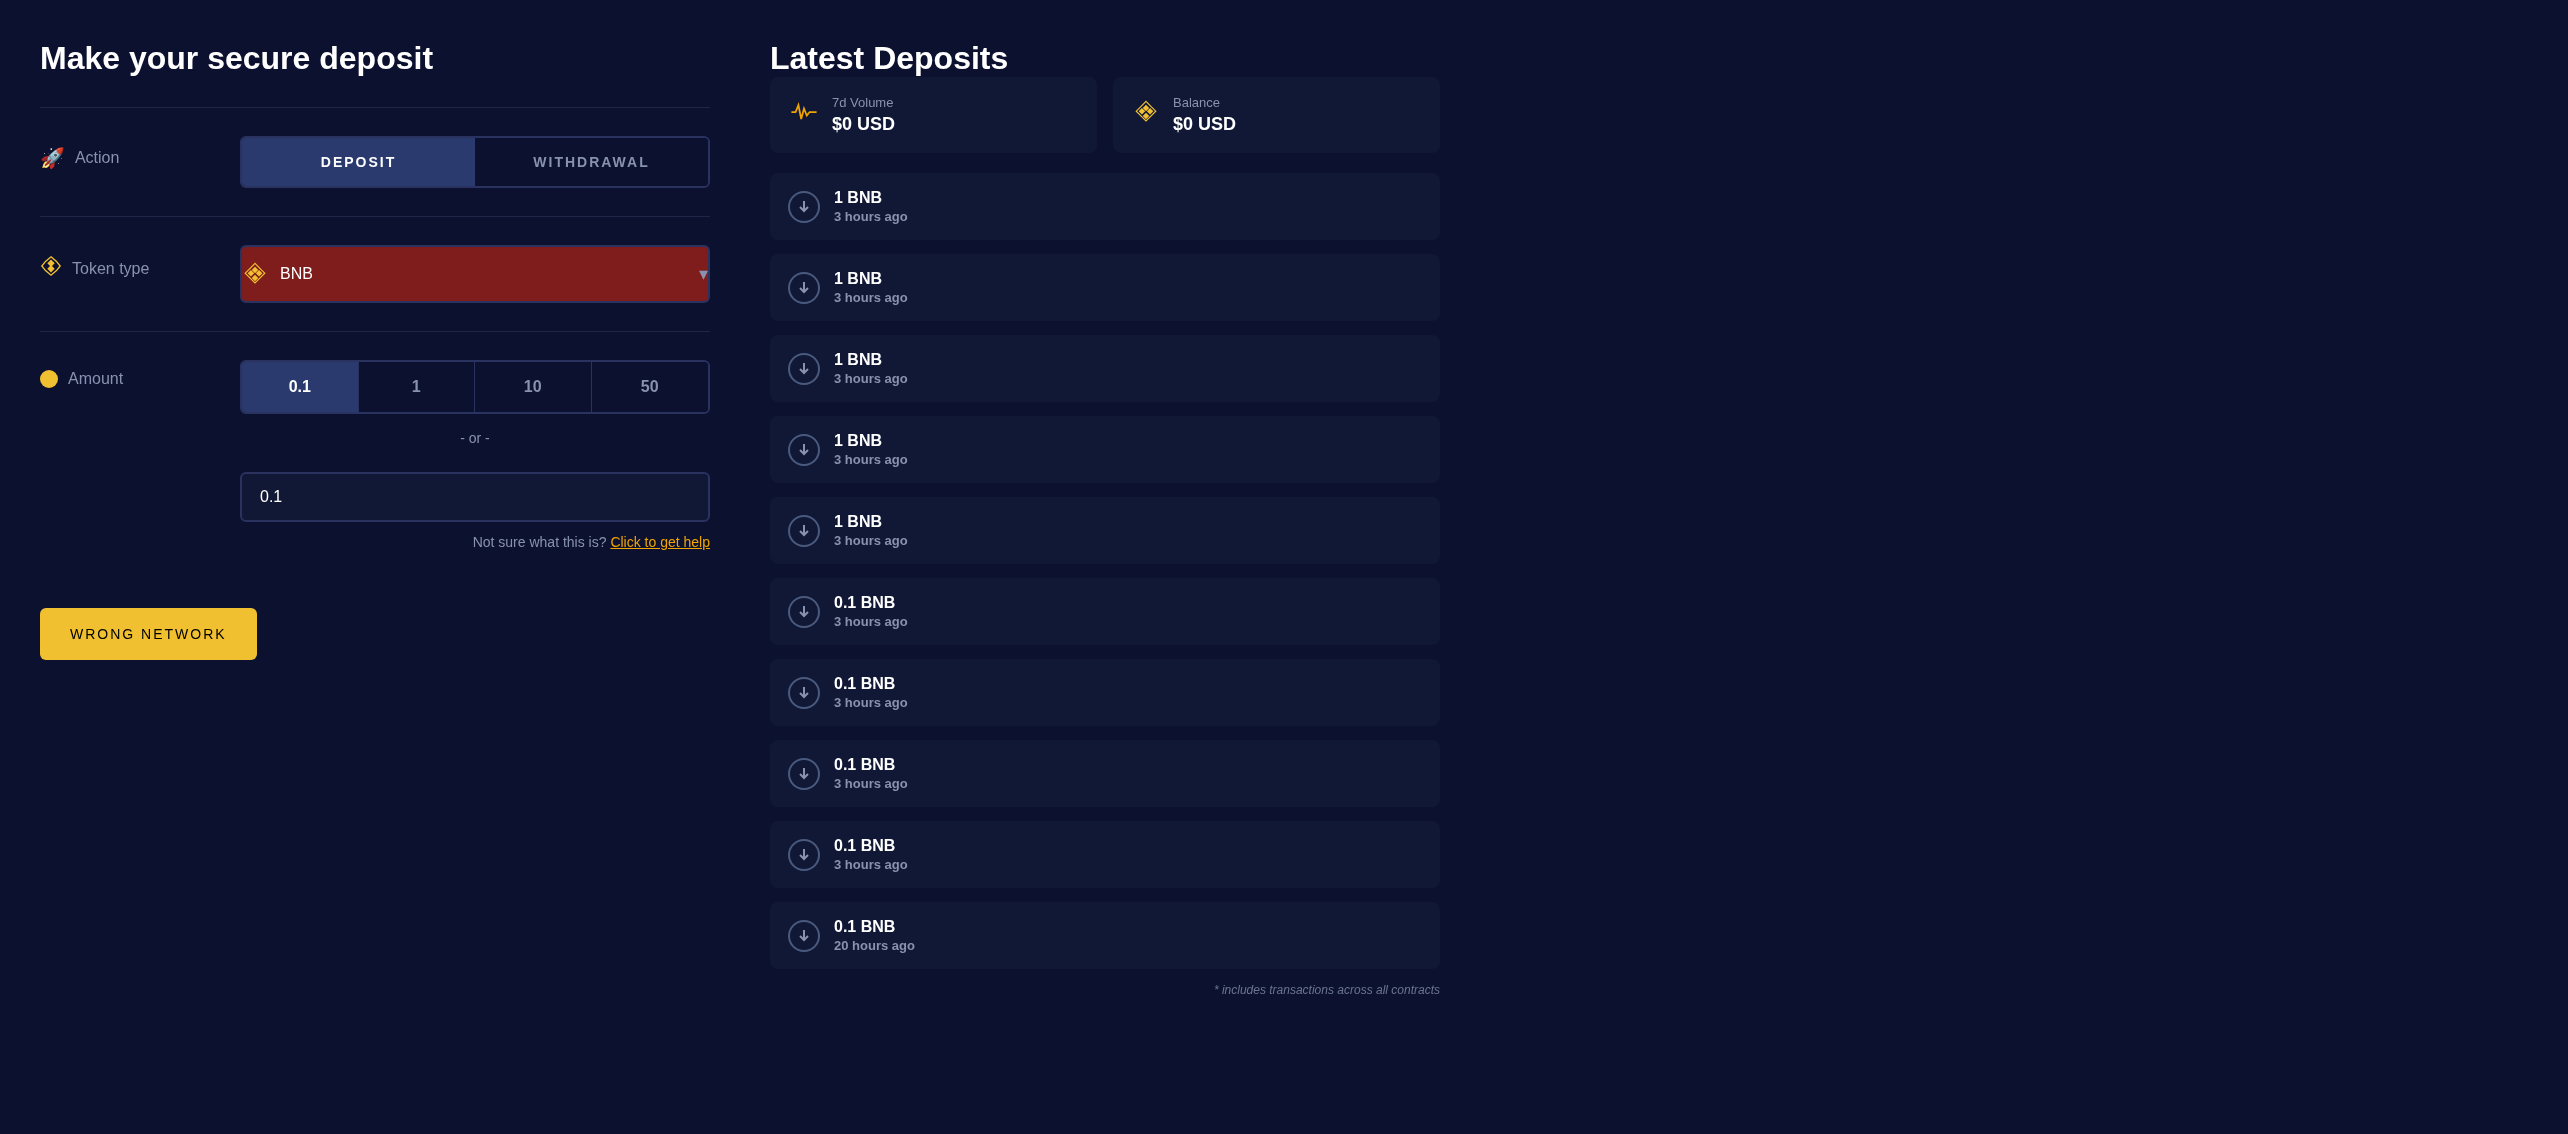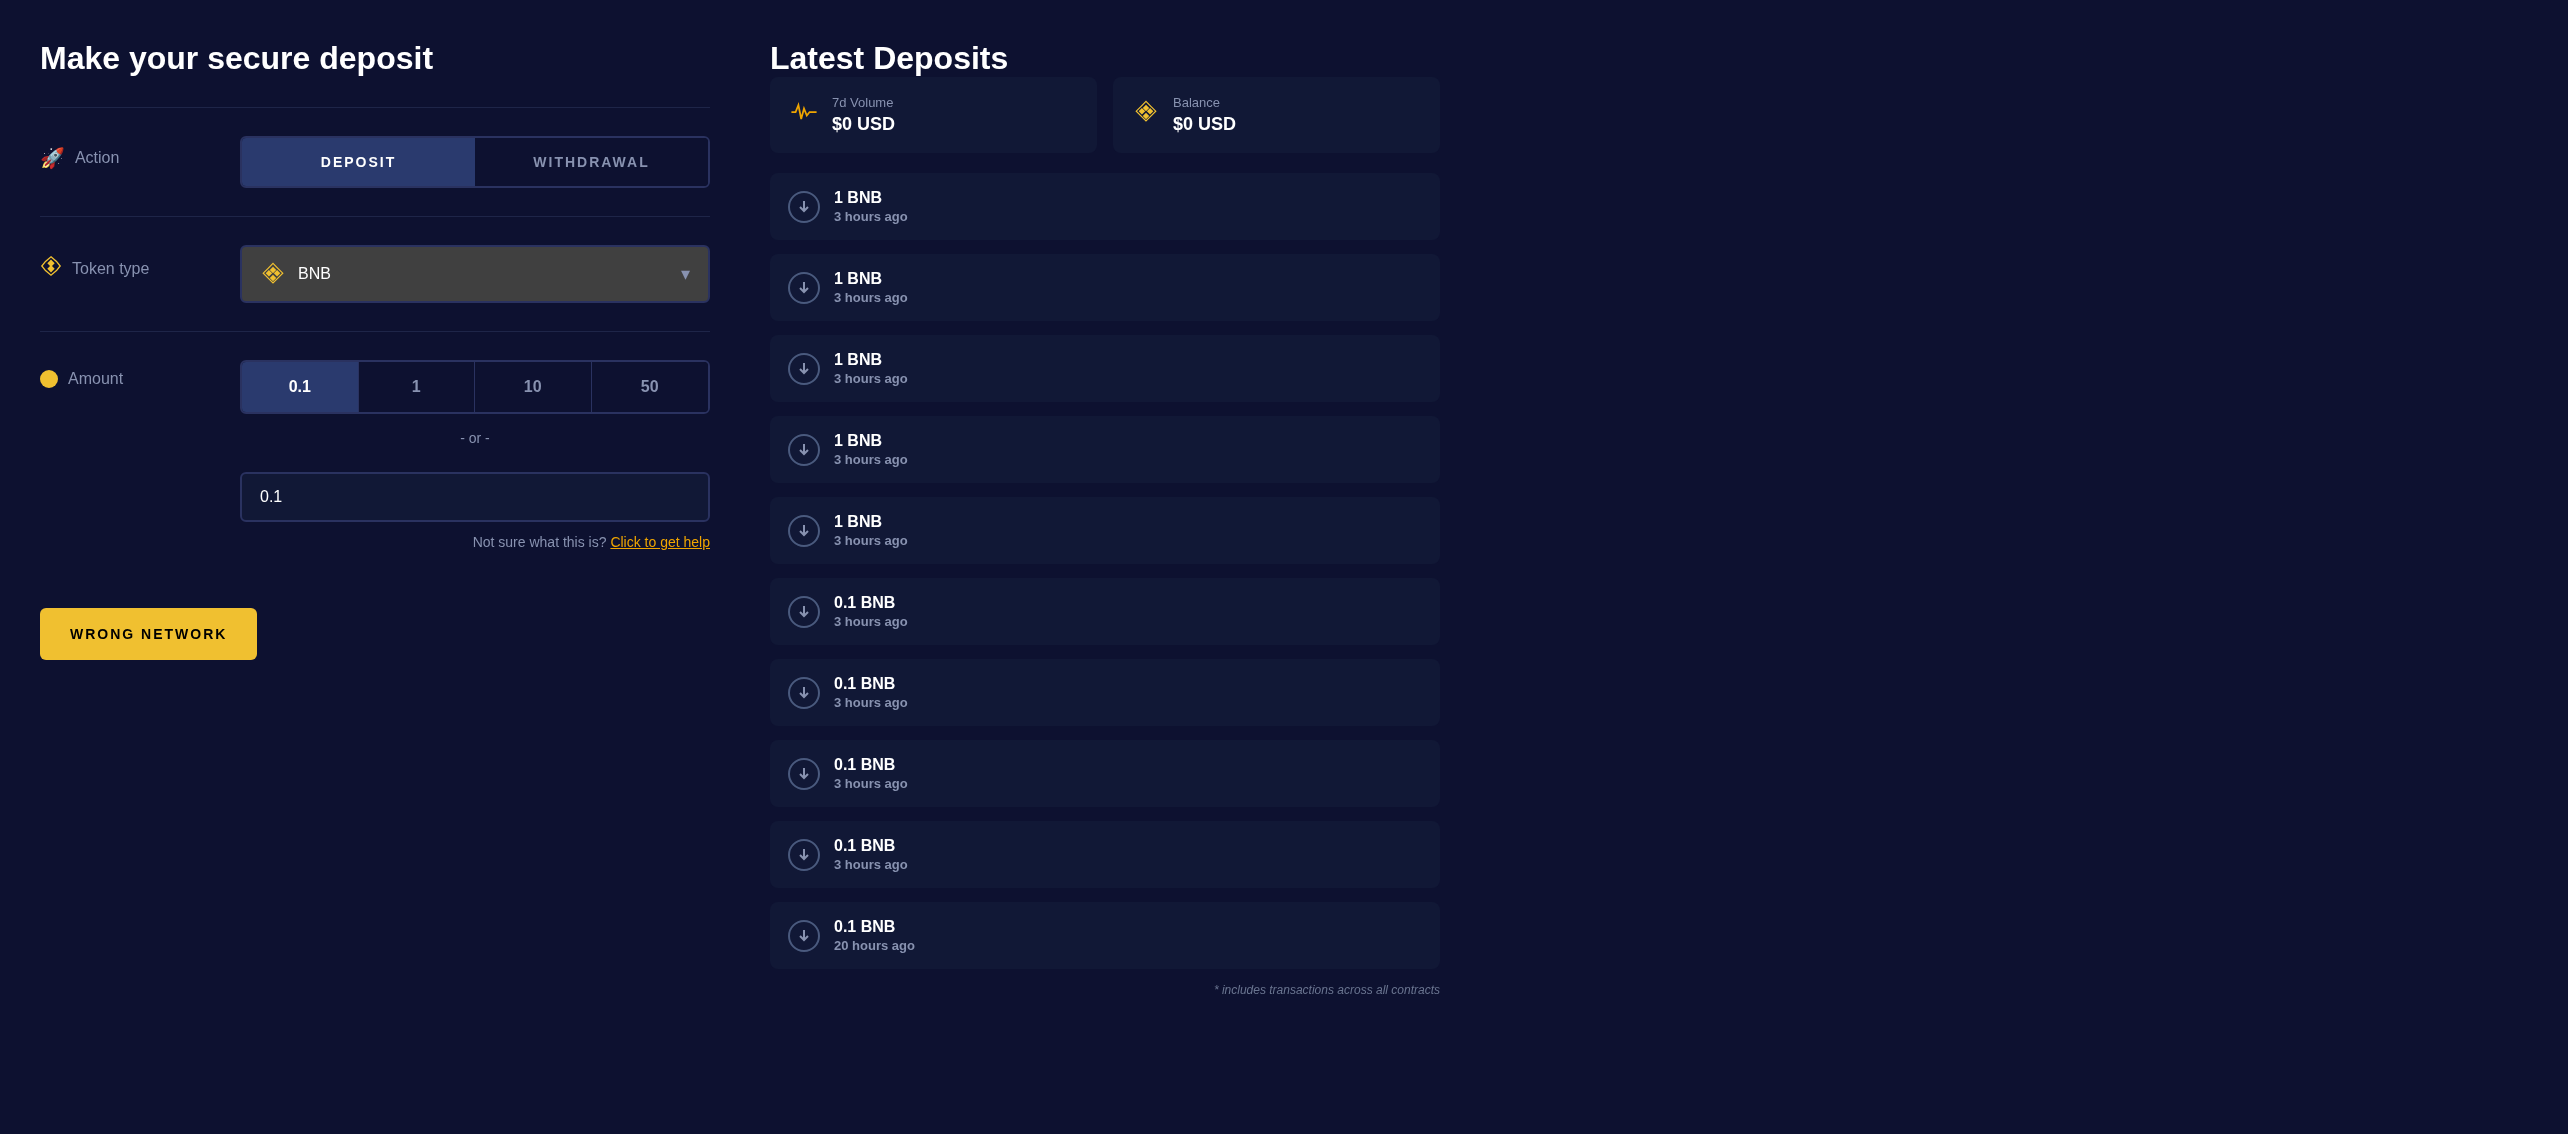--- a/index.html
+++ b/index.html
@@ -76,24 +76,24 @@
       background: #2a3a6e;
       color: #ffffff;
     }
     .toggle-btn.inactive {
       background: #0d1130;
       color: #8892b0;
     }
     
     .token-select {
       width: 100%;
-      background: #404040;
+      background: #7f1d1d;
       border: 2px solid #2a3260;
       border-radius: 6px;
-      padding: 14px 18px;
+      padding: 14px 0;
       color: #ffffff;
       font-size: 16px;
       cursor: pointer;
       display: flex;
       align-items: center;
       justify-content: space-between;
     }
     .token-select-left {
       display: flex;
       align-items: center;
@@ -160,21 +160,21 @@
       cursor: pointer;
     }
     
     .wrong-network-btn {
       background: #f0c030;
       color: #000000;
       border: none;
       border-radius: 6px;
       padding: 18px 30px;
       font-size: 14px;
-      font-weight: 700;
+      font-weight: 400;
       letter-spacing: 2px;
       cursor: pointer;
       margin-top: 30px;
       display: inline-block;
     }
     
     .right-panel h2 {
       font-size: 32px;
       font-weight: 700;
     }

